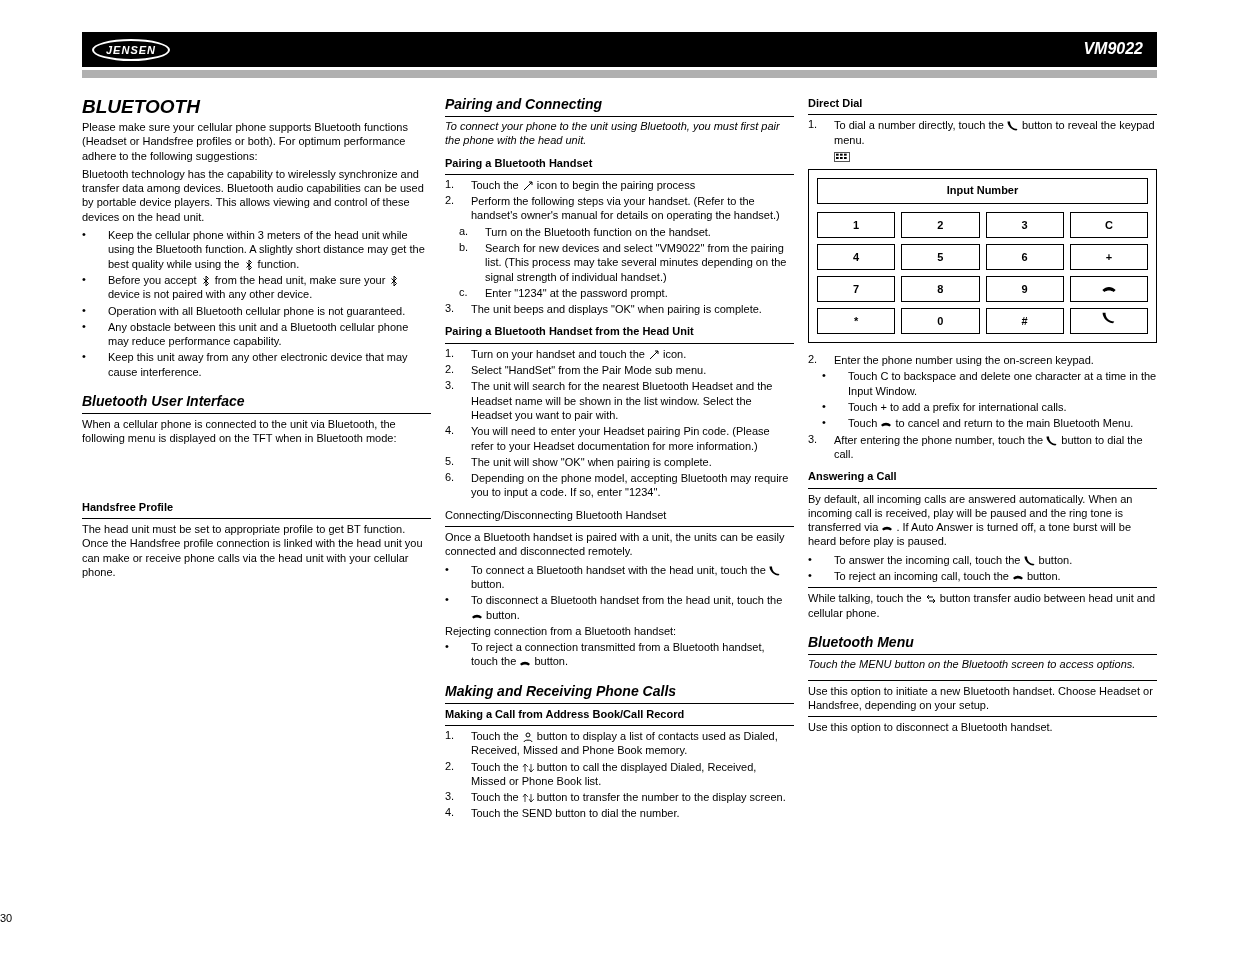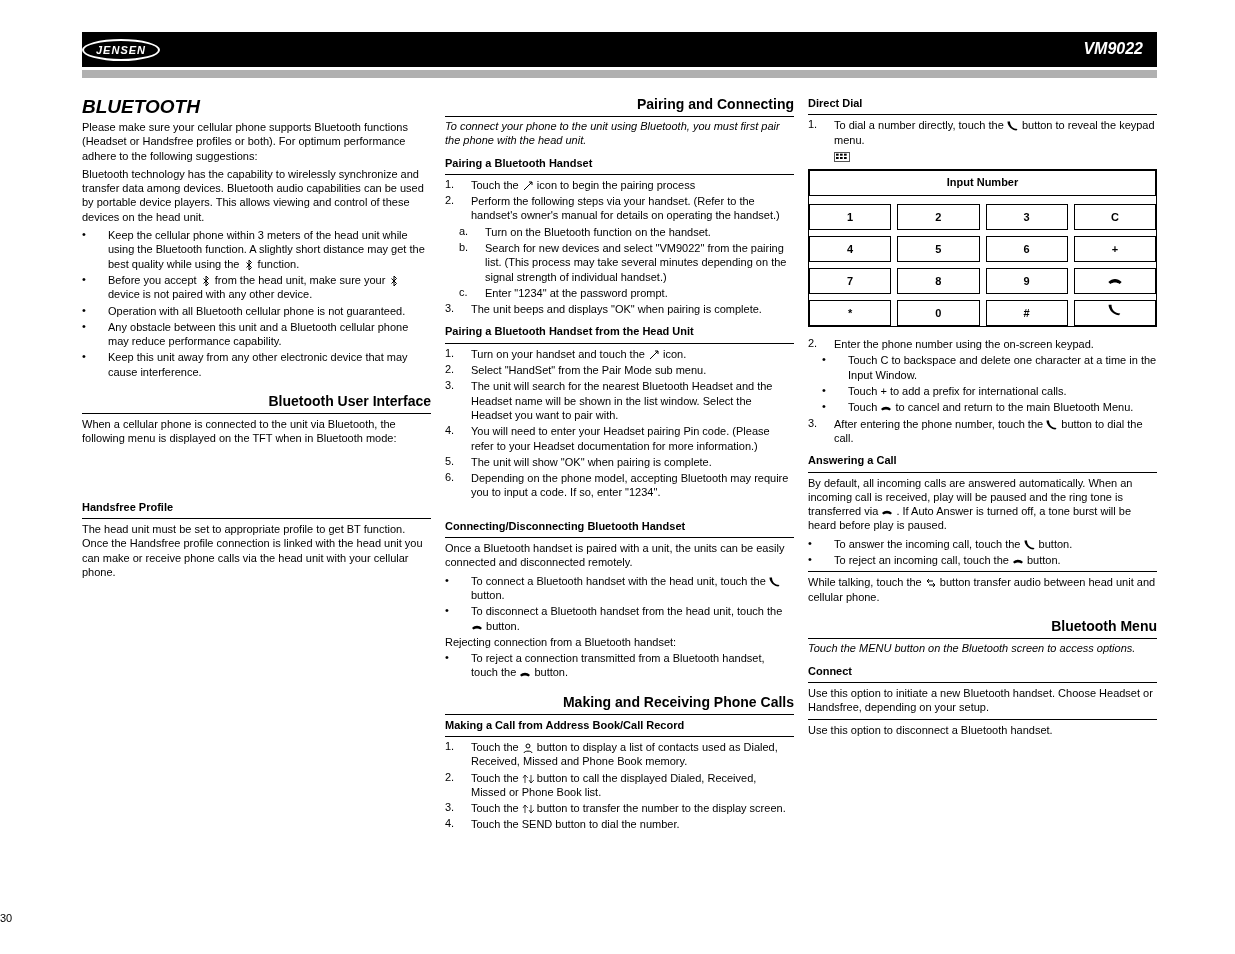--- a/index.html
+++ b/index.html
@@ -13,20 +13,21 @@
     position: relative;
     overflow: hidden;
   }
   .header-black {
     position: absolute;
     top: 32px; left: 82px; right: 78px;
     height: 35px;
     background: #000;
     display: flex;
     align-items: center;
+    padding-left: 10px;
   }
   .logo {
     width: 78px; height: 22px;
     background: #000;
     border: 2px solid #fff;
     border-radius: 50% / 50%;
     color: #fff;
     font-weight: bold;
     font-size: 11px;
     letter-spacing: 1px;
@@ -51,30 +52,30 @@
   .content {
     position: absolute;
     top: 96px; left: 82px; right: 78px;
     bottom: 40px;
     display: flex;
     gap: 14px;
   }
   .col { flex: 1; min-width: 0; }
   .big-title { font-size: 19px; font-weight: bold; font-style: italic; margin-bottom: 2px; }
   .sub { font-size: 11px; font-style: italic; margin-bottom: 8px; line-height: 1.25; }
-  .h2 { font-size: 14px; font-weight: bold; margin: 14px 0 2px; text-align: right; }
+  .h2 { font-size: 14px; font-weight: bold; font-style: italic; margin: 14px 0 2px; }
   .rule { border-top: 1.5px solid #000; margin: 4px 0 3px; }
   p { font-size: 11px; line-height: 1.3; margin-bottom: 4px; }
   p.tight { margin-bottom: 2px; }
   .step { display: flex; gap: 12px; margin-bottom: 2px; }
   .step .n { width: 14px; flex-shrink: 0; }
   .step .t { flex: 1; line-height: 1.3; }
   .keypad-box {
     border: 1.5px solid #000;
-    padding: 0;
+    padding: 8px;
     margin: 6px 0 10px;
   }
   .kp-display {
     border: 1.5px solid #000;
     height: 26px;
     margin-bottom: 8px;
     text-align: center;
     line-height: 22px;
     font-size: 11px;
     font-weight: bold;
@@ -225,21 +226,21 @@
       </div>
     <div class="step">
         <div class="n">5.</div>
         <div class="t">The unit will show "OK" when pairing is complete.</div>
       </div>
     <div class="step">
         <div class="n">6.</div>
         <div class="t">Depending on the phone model, accepting Bluetooth may require you to input a code. If so, enter "1234".</div>
       </div>
 
-    <p class="tight" style="font-weight:bold;margin-top:19px">Connecting/Disconnecting Bluetooth Handset</p>
+    <p class="tight" style="font-weight:normal;margin-top:8px">Connecting/Disconnecting Bluetooth Handset</p>
     <div class="rule"></div>
     <p>Once a Bluetooth handset is paired with a unit, the units can be easily connected and disconnected remotely.</p>
     <div class="step">
         <div class="n">•</div>
         <div class="t">
       <span>To connect a Bluetooth handset with the head unit, touch the </span>
       <svg class="svg-ic" width="12" height="12" viewBox="0 0 24 24">
             <path d="M6 3c0 9 6 15 15 15l-2 3c-9 0-18-9-18-18z" fill="#000"></path>
           </svg>
       <span> button.</span>
@@ -431,21 +432,20 @@
       <svg class="svg-ic" width="12" height="12" viewBox="0 0 24 24">
           <path d="M8 4l-4 4 4 4M4 8h12m0 4l4 4-4 4m4-4H8" fill="none" stroke="#000" stroke-width="2"></path>
         </svg>
       <span> button transfer audio between head unit and cellular phone.</span>
     </p>
 
     <div class="h2">Bluetooth Menu</div>
     <div class="rule"></div>
     <p class="sub">Touch the MENU button on the Bluetooth screen to access options.</p>
 
-    <p class="tight" style="font-weight:bold">Connect</p>
     <div class="rule"></div>
     <p>Use this option to initiate a new Bluetooth handset. Choose Headset or Handsfree, depending on your setup.</p>
 
     <div class="rule"></div>
     <p>Use this option to disconnect a Bluetooth handset.</p>
   </div>
 
 </div>
 
 <div class="page-num">30</div>

